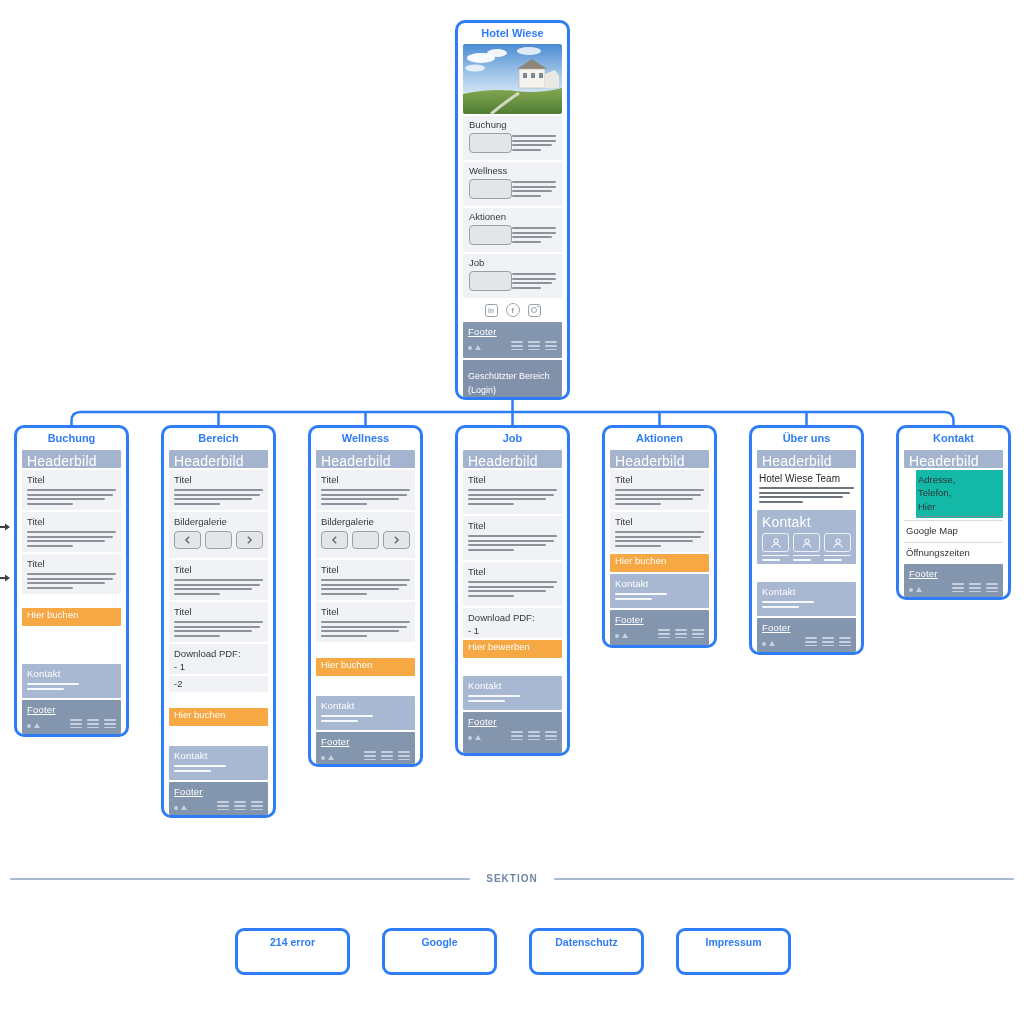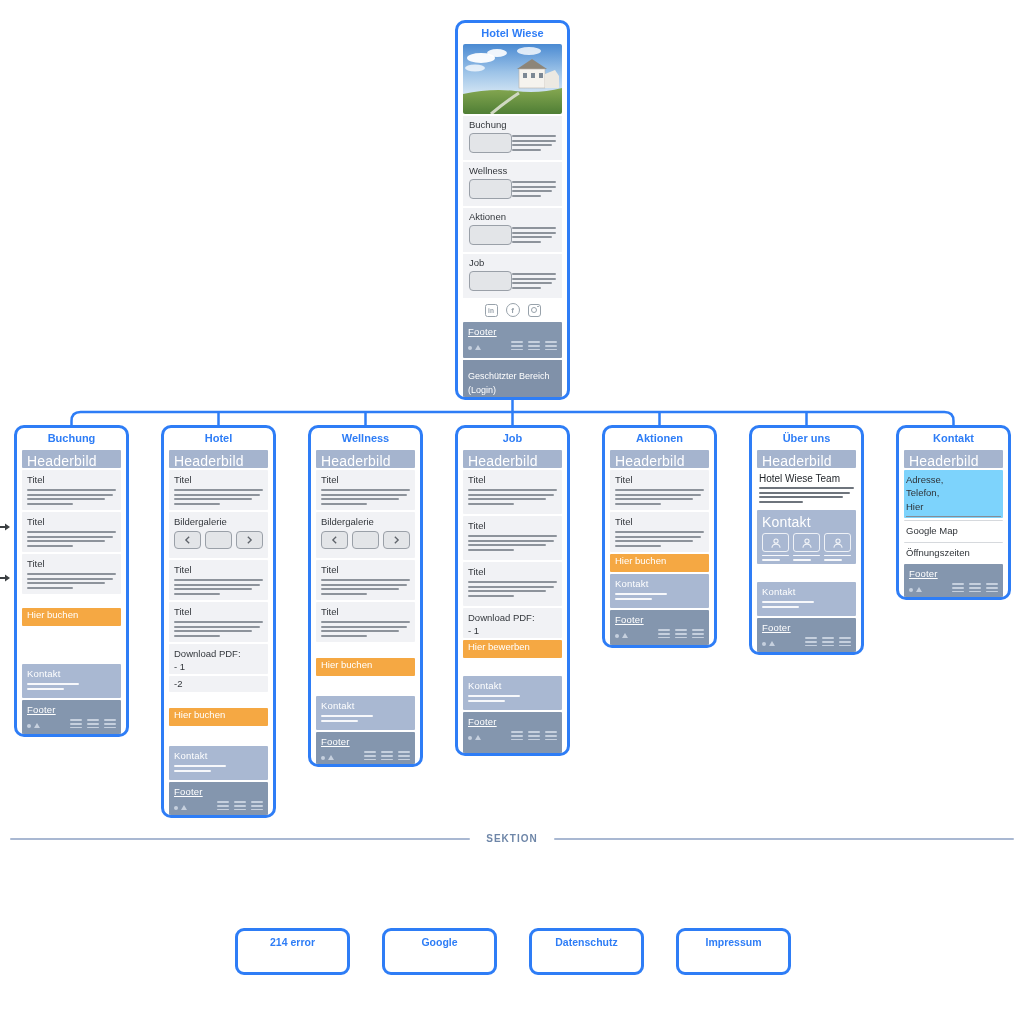--- a/index.html
+++ b/index.html
@@ -44,21 +44,21 @@
   .dli{background:var(--section-bg,#f1f2f5);padding:2px 5px;height:16px;font-size:9.5px;color:#33373c;}
   .space{background:#fff;}
   .team{background:#fff;padding:3px 2px;height:38px;}
   .tlabel{font-size:10px;color:#23272c;display:block;margin-bottom:3px;}
   .tk{background:var(--kontakt-bar,#a9b8d2);padding:4px 5px;height:54px;}
   .tk-row{display:flex;gap:4px;margin-top:3px;}
   .tcol{flex:1;}
   .acard{height:19px;border:1.3px solid rgba(255,255,255,.8);border-radius:3px;
          display:flex;align-items:center;justify-content:center;box-sizing:border-box;}
   .wln2{background:rgba(255,255,255,.9);height:1.8px;border-radius:1px;margin-top:2.5px;}
-  .addr{background:#7dd3fc;padding:3px 2px;height:48px;font-size:9.5px;color:#2f3338;line-height:1.42;}
+  .addr{background:#14b8a6;padding:3px 2px;height:48px;font-size:9.5px;color:#2f3338;line-height:1.42;margin-left:12px;}
   .addr-hr{border-top:1.6px solid #878d95;margin-top:3px;}
   .rowb{background:#fff;border-top:1.4px solid #d6d9dd;padding:4px 2px;height:20px;
         font-size:9.5px;color:#2f3338;}
 
   
   .hbody{margin:0 5px;display:flex;flex-direction:column;gap:2px;}
   .hero{height:70px;border-radius:2px;overflow:hidden;flex:none;}
   .hero svg{display:block;}
   .hsec{background:var(--section-bg,#f1f2f5);padding:3px 6px;height:44px;box-sizing:border-box;flex:none;}
   .hsec .slabel{margin-bottom:3px;}
@@ -72,21 +72,21 @@
           font-size:6.5px;font-weight:700;display:flex;align-items:center;justify-content:center;}
   .fb-icon{width:12px;height:12px;border:1.3px solid #98a2ab;border-radius:50%;color:#98a2ab;
           font-size:8px;font-weight:700;display:flex;align-items:center;justify-content:center;}
   .ig-icon{width:11px;height:11px;border:1.3px solid #98a2ab;border-radius:3px;position:relative;}
   .ig-c{position:absolute;inset:2.2px;border:1.2px solid #98a2ab;border-radius:50%;}
   .ig-d{position:absolute;top:1px;right:1px;width:1.6px;height:1.6px;background:#98a2ab;border-radius:50%;}
   .protected{background:var(--protected-bar,#8091a9);color:#fff;font-size:9px;line-height:1.5;
           padding:10px 5px;height:32px;flex:none;}
 
   
-  .divider{position:absolute;left:10px;right:10px;top:833px;display:flex;align-items:center;gap:16px;z-index:1;}
+  .divider{position:absolute;left:10px;right:10px;top:873px;display:flex;align-items:center;gap:16px;z-index:1;}
   .dline{flex:1;height:2px;background:#a9b8d2;border-radius:1px;}
   .dlabel{font-size:10px;font-weight:700;color:#6e86a8;letter-spacing:1px;}
   .sysbox{position:absolute;top:928px;width:115px;height:47px;box-sizing:border-box;background:#fff;
           border:3px solid var(--accent-blue,#2e7df6);border-radius:9px;z-index:1;}
   .syslabel{text-align:center;margin-top:5px;color:var(--accent-blue,#2e7df6);font-weight:700;font-size:10.5px;}
 </style>
 </head>
 <body>
 
 <div id="canvas">
@@ -285,21 +285,21 @@
                   <i></i>
                   <i></i>
                   <i></i>
                 </span>
               </div>
             </div>
           </div>
         </div>
       </div>
       <div class="card" style="left: 161px; top: 425px; height: 393px;">
-        <div class="page-title">Hotel</div>
+        <div class="page-title">Bereich</div>
         <div class="card-body">
           <div class="block bar-header">
             <span class="blabel">Headerbild</span>
           </div>
           <div class="block sec">
             <span class="slabel">Titel</span>
             <div class="lines">
               <div class="ln" style="width: 100%;"></div>
               <div class="ln" style="width: 97%;"></div>
               <div class="ln" style="width: 88%;"></div>

